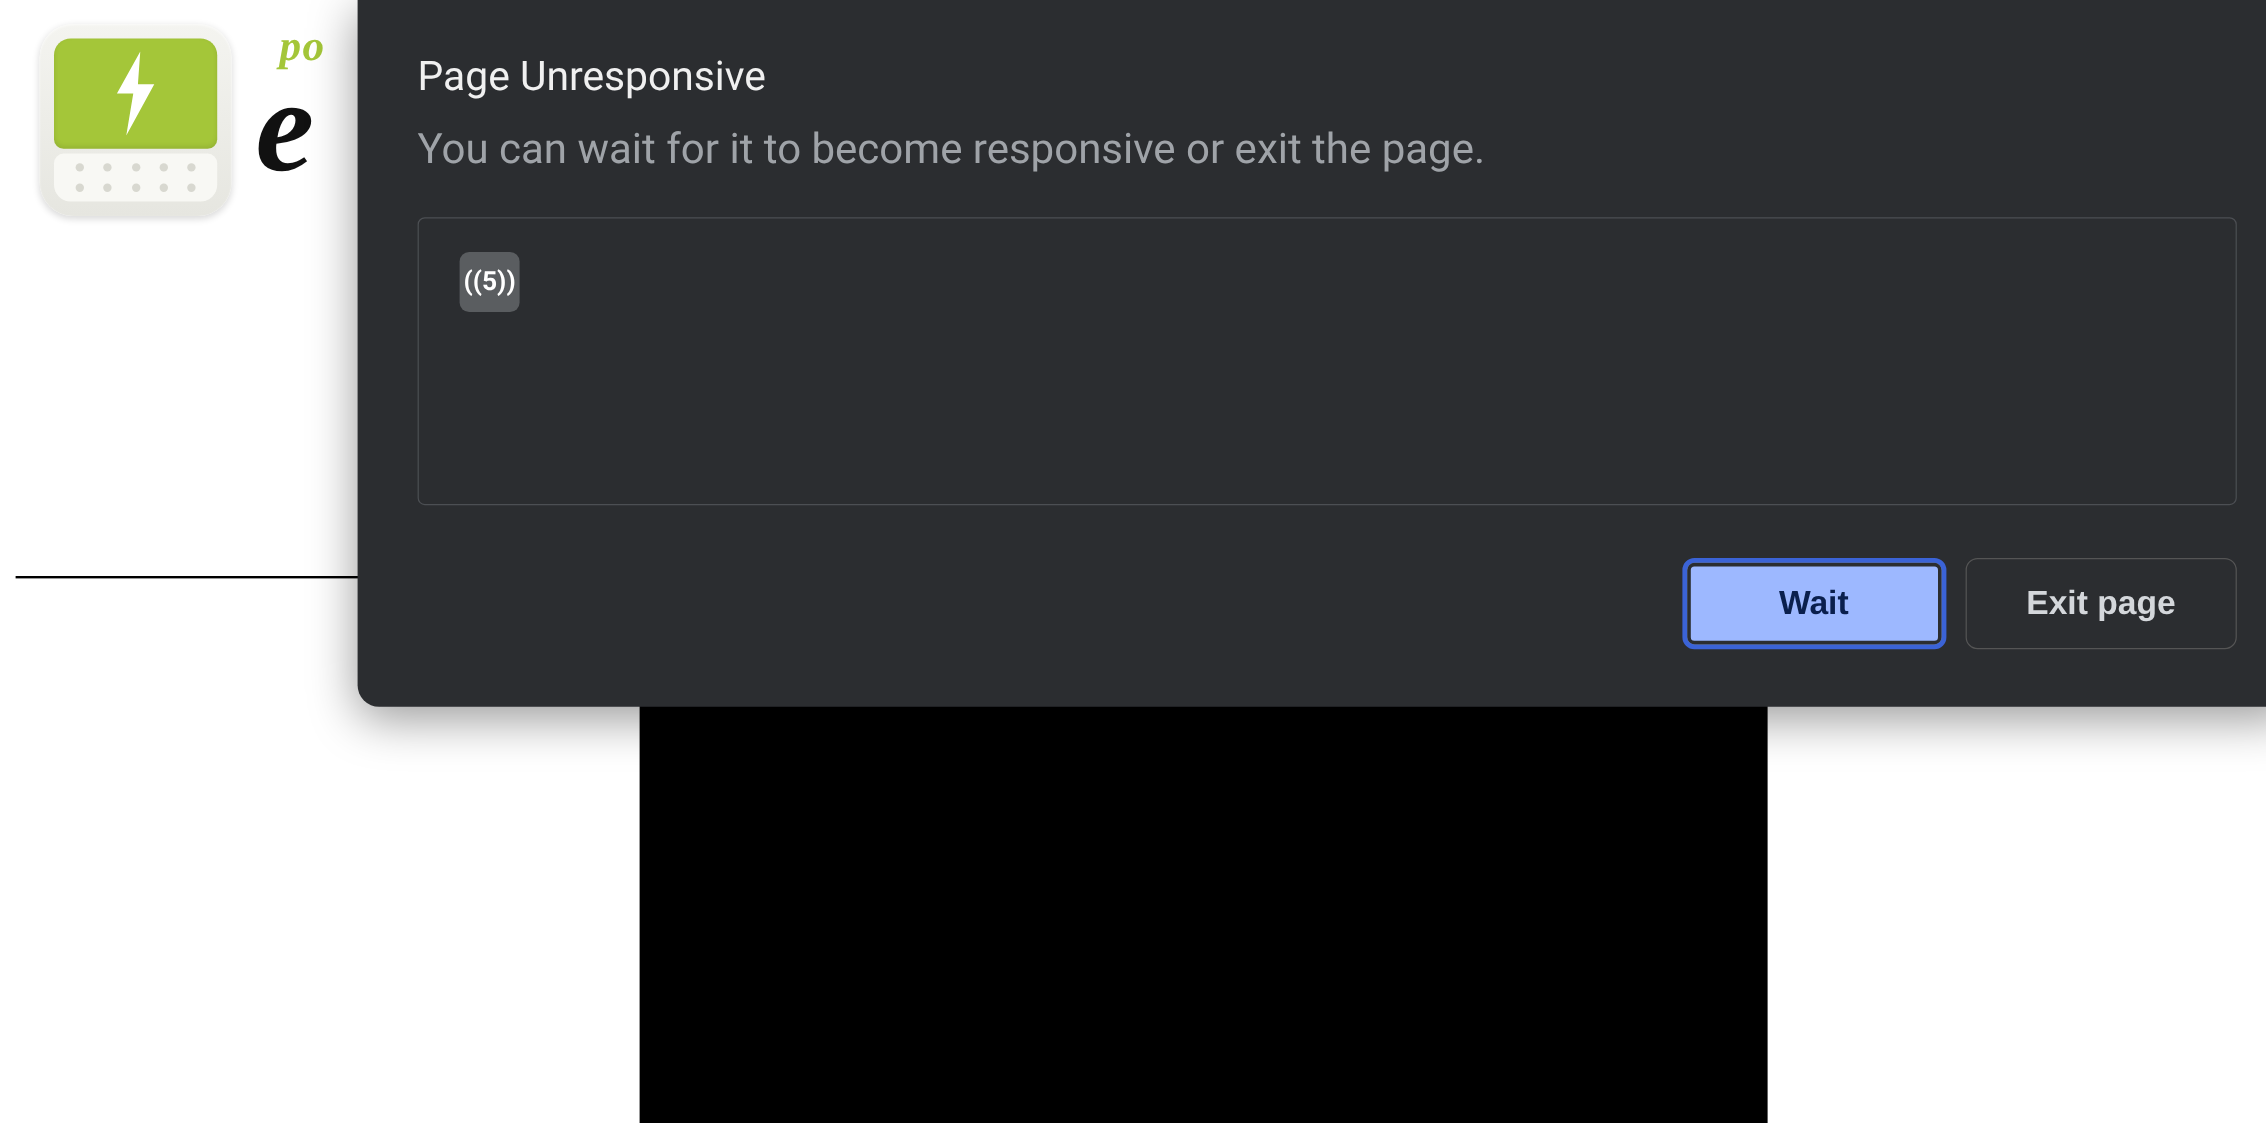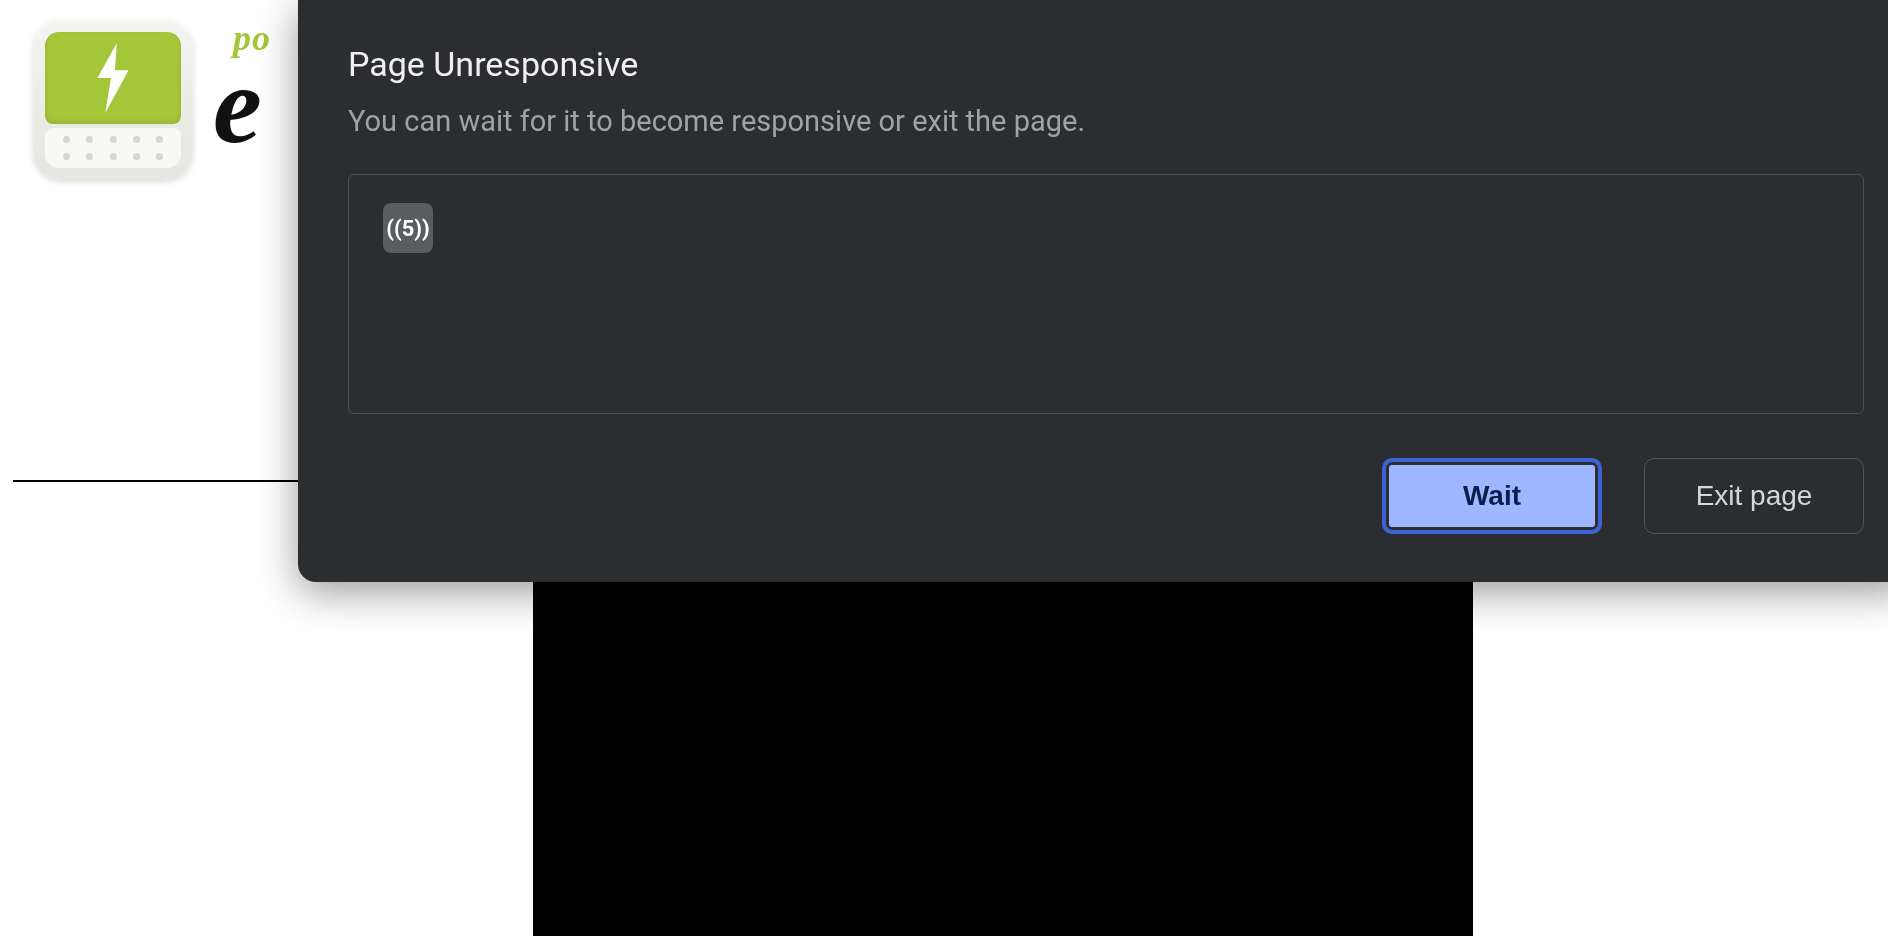--- a/index.html
+++ b/index.html
@@ -101,21 +101,21 @@
     color: #e8e8e8;
     box-shadow: 0 10px 40px rgba(0,0,0,0.4);
   }
   .dialog-title {
     font-size: 34px;
     font-weight: 400;
     color: #f0f0f0;
     margin-bottom: 20px;
   }
   .dialog-msg {
-    font-size: 29px;
+    font-size: 35px;
     color: #9fa3a8;
     margin-bottom: 36px;
   }
   .process-box {
     border: 1px solid #4c4f53;
     border-radius: 6px;
     padding: 28px 34px;
     min-height: 240px;
   }
   .process-row {
@@ -126,30 +126,31 @@
     background: #5a5d60;
     border-radius: 8px;
     display:flex; align-items:center; justify-content:center;
     color:#fff; font-size:22px; font-weight:bold;
   }
   .process-name {
     font-size: 28px;
     color: #e8e8e8;
   }
   .dialog-buttons {
-    display: flex; justify-content: flex-end; gap: 42px;
+    display: flex; justify-content: flex-end; gap: 16px;
     margin-top: 44px;
   }
   .btn {
     font-size: 28px;
     padding: 18px 50px;
     border-radius: 10px;
     cursor: pointer;
     border: 1px solid transparent;
     background: transparent;
+    font-weight: bold;
   }
   .btn-wait {
     background: #9db8ff;
     color: #0a1f4d;
     font-weight: 600;
     border: 4px solid #3b63d6;
     outline: 3px solid #2b2d30;
     outline-offset: -7px;
     min-width: 220px;
   }

